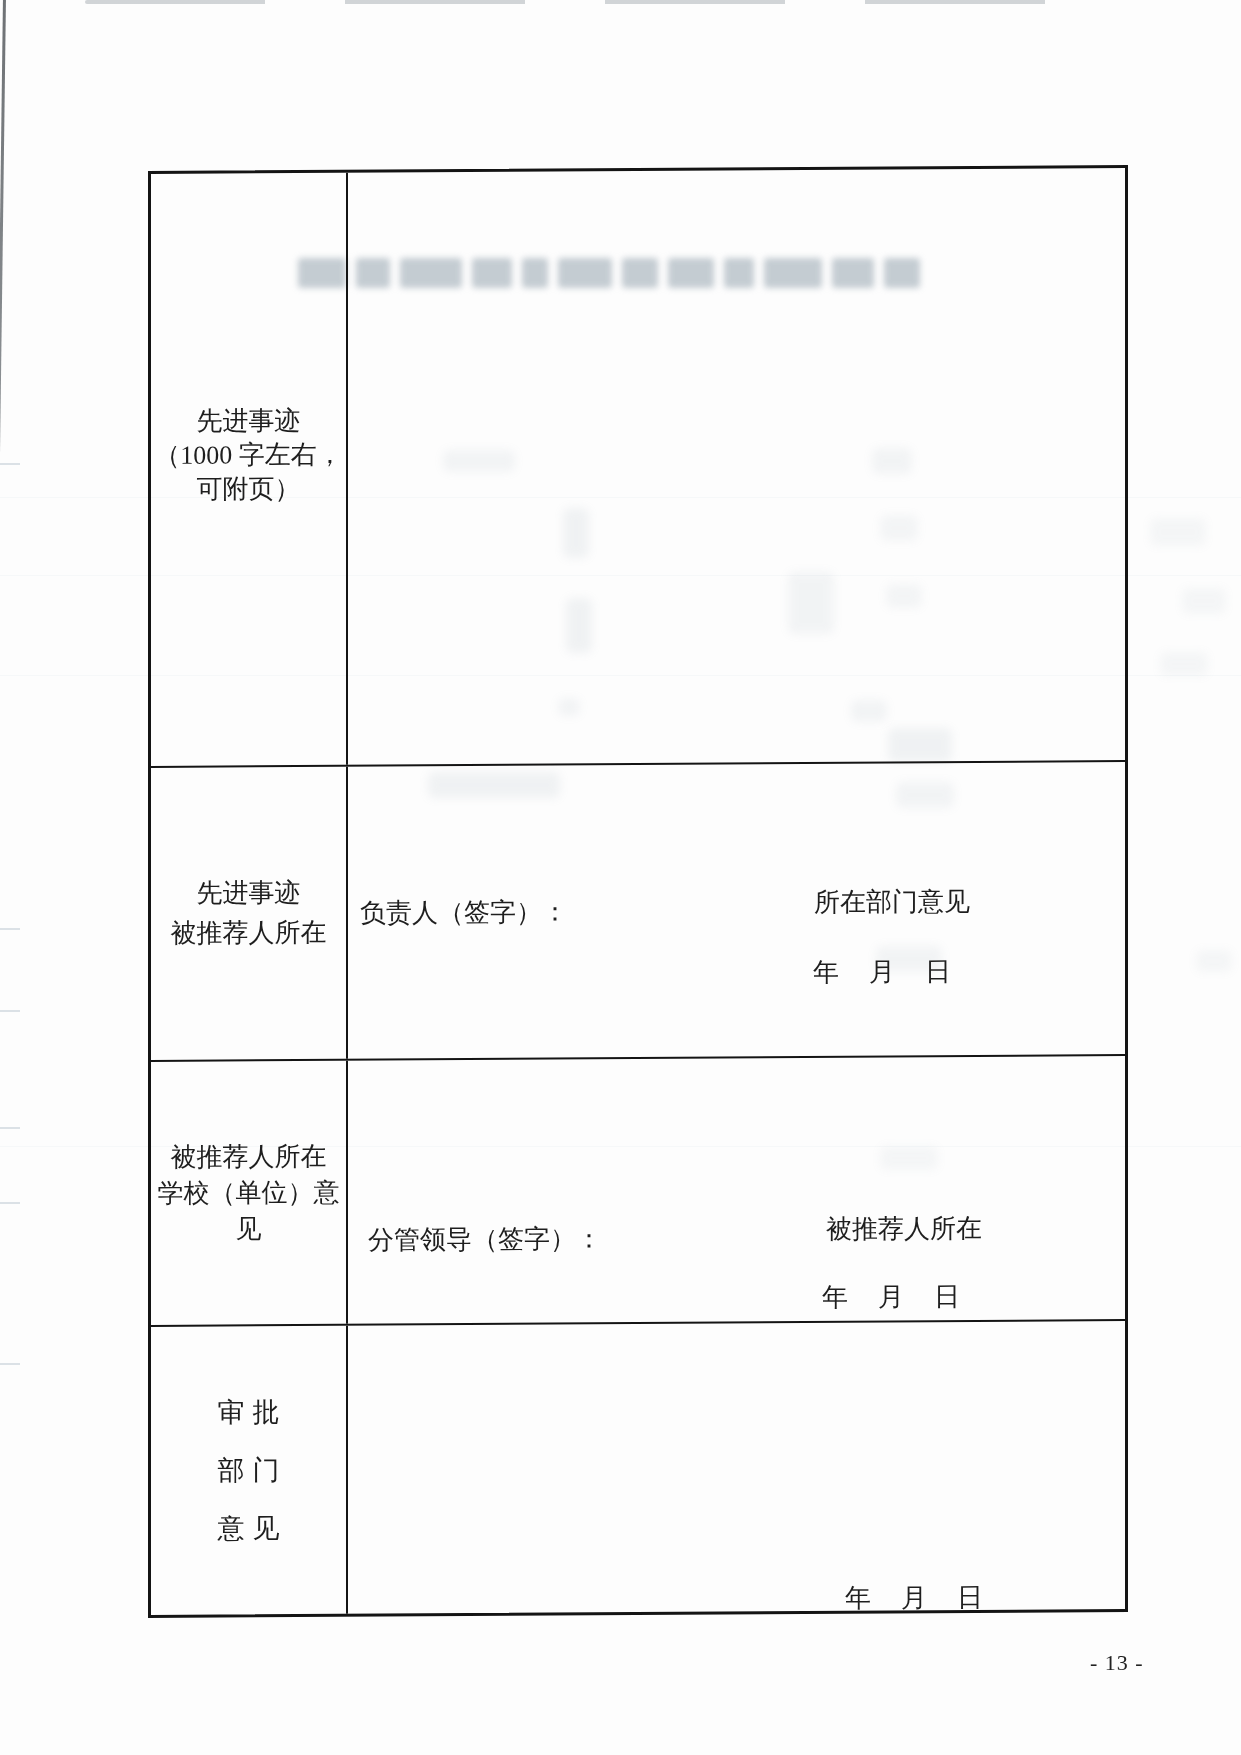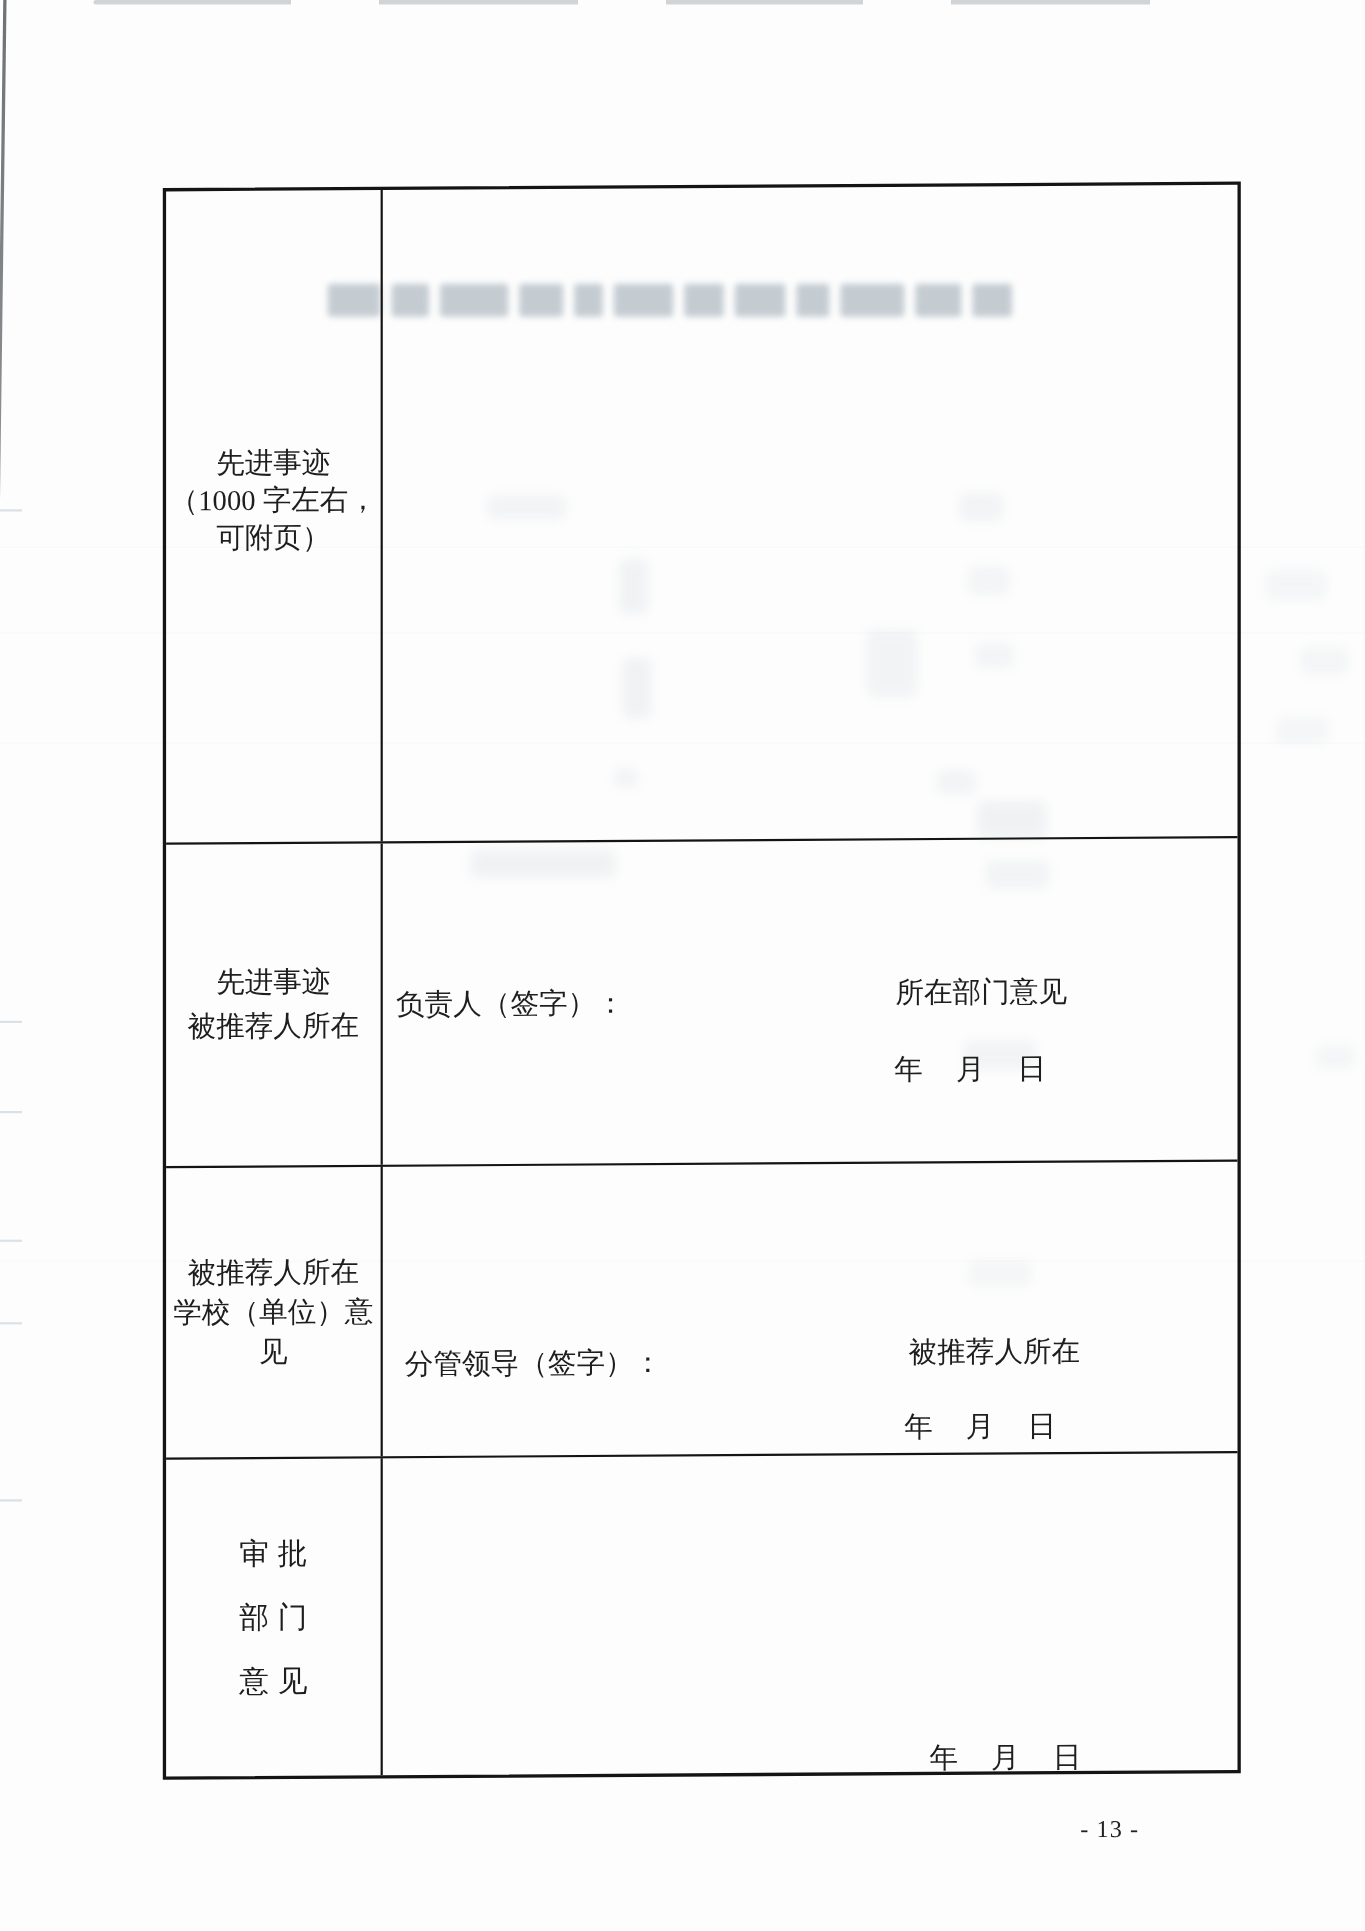--- a/index.html
+++ b/index.html
@@ -60,21 +60,21 @@
   .r2 .sign{left:12px;top:129px;}
   .r2 .stamp{right:155px;top:121px;}
   .r2 .date{right:172px;top:191px;}
   
   .r3 .sign{left:20px;top:162px;}
   .r3 .stamp{right:143px;top:154px;}
   .r3 .date{right:163px;top:222px;}
   
   .r4 .date{right:140px;top:258px;}
   .page-number{
-    position:absolute;left:982px;top:1650px;
+    position:absolute;left:1090px;top:1650px;
     font-size:22px;letter-spacing:1px;color:#222;
   }
 </style>
 </head>
 <body>
 
 <div class="page">
 
   <div class="scan-left-line"></div>
   <div class="top-dashes"></div>

